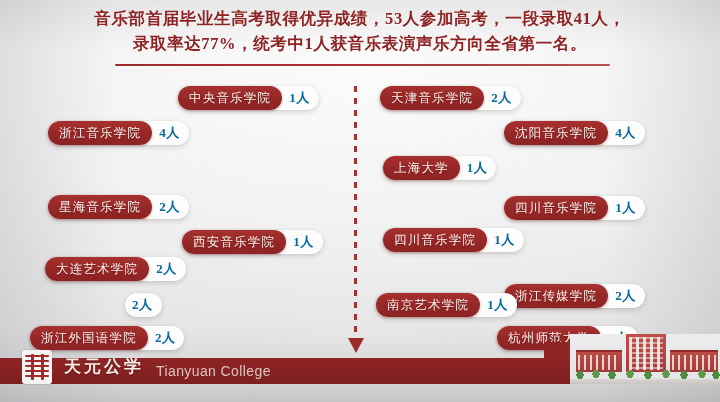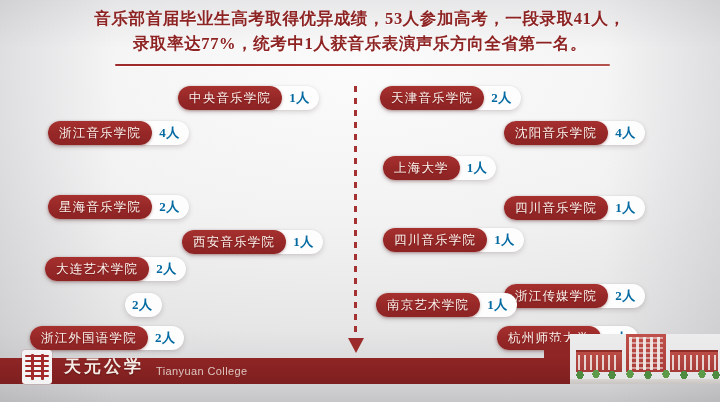--- a/index.html
+++ b/index.html
@@ -103,21 +103,21 @@
   }
   .seal .bar{position:absolute;left:3px;width:24px;height:2.4px;background:#a32a2a;border-radius:1px;}
   .seal .vbar{position:absolute;top:4px;width:2.6px;height:26px;background:#a32a2a;border-radius:1px;}
   .logo-cn{
     color:#f5ece6;font-size:17px;font-weight:bold;letter-spacing:3px;
     font-family:"Liberation Serif","DejaVu Serif",serif;
     text-shadow:0 1px 1px rgba(60,10,10,.55);
     position:relative;top:-1px;
   }
   .logo-en{
-    color:#ddc6c0;font-size:11px;letter-spacing:.4px;
+    color:#ddc6c0;font-size:14px;letter-spacing:.4px;
     font-family:"Liberation Sans",sans-serif;
     position:relative;top:4px;
   }
 
   
   .campus{position:absolute;right:0;bottom:18px;width:150px;height:50px;z-index:7;overflow:hidden;}
   .campus .sky{position:absolute;inset:0;background:linear-gradient(180deg,#ececed 0%,#e4e4e6 100%);}
   .campus .tower{
     position:absolute;left:56px;bottom:12px;width:40px;height:38px;
     background:linear-gradient(180deg,#c0504a 0%,#a93b38 100%);

